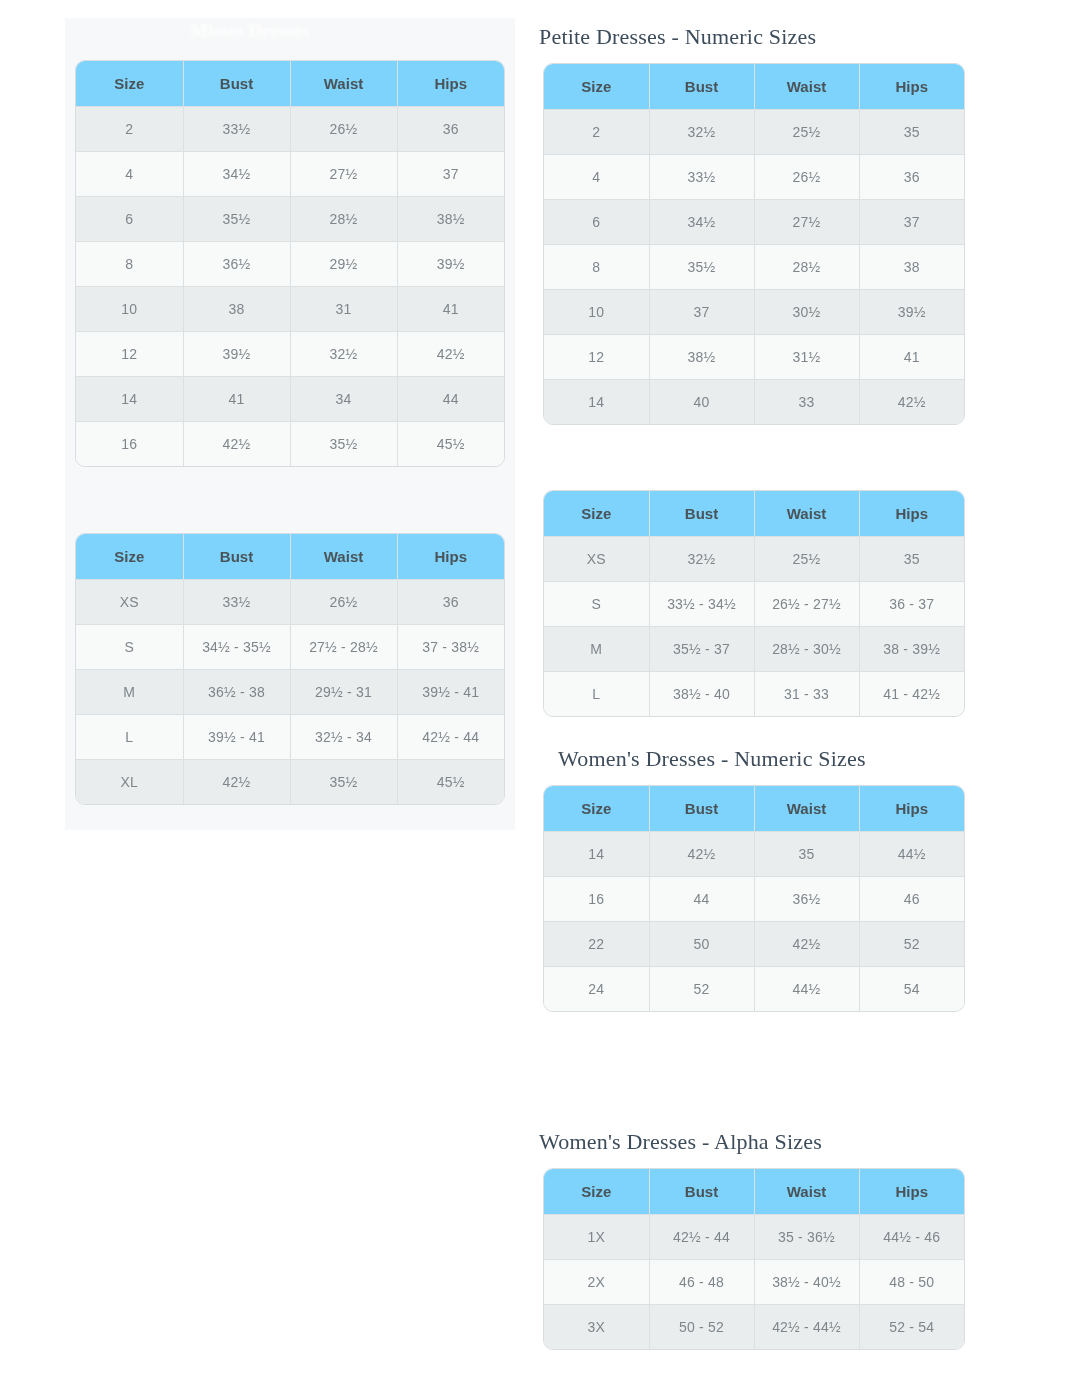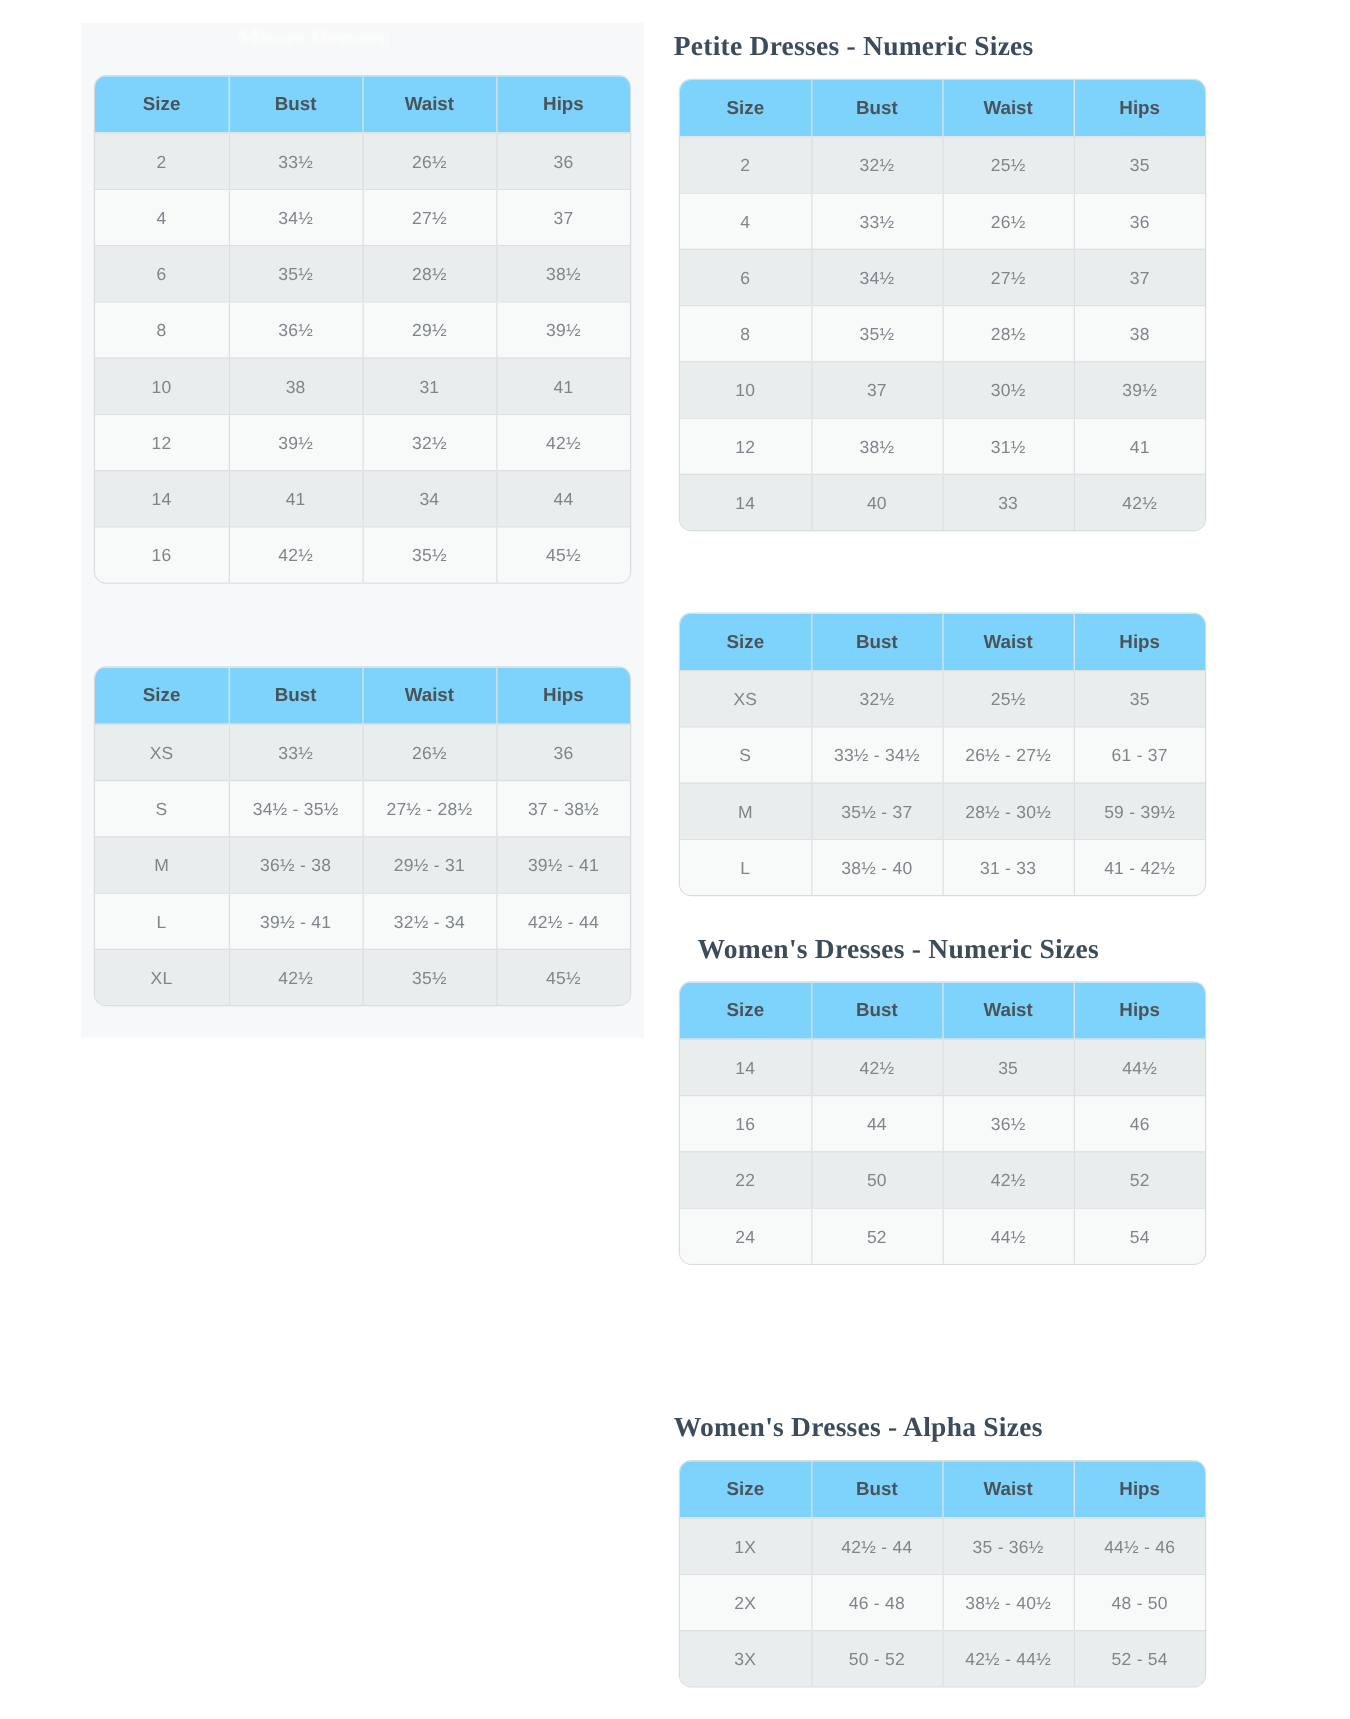--- a/index.html
+++ b/index.html
@@ -26,21 +26,21 @@
     font-weight: bold;
     font-size: 19px;
     color: #fefefe;
     filter: blur(1.6px);
     white-space: nowrap;
     user-select: none;
   }
   .chart-title {
     position: absolute;
     font-family: "Liberation Serif", serif;
-    font-weight: bold;
+    font-weight: normal;
     font-size: 22px;
     color: #3d4c5b;
     letter-spacing: 0.2px;
     white-space: nowrap;
   }
   .title-r1 { left: 539px; top: 24px; }
   .title-r2 { left: 539px; top: 451px; }
   .title-r3 { left: 545px; top: 746px; margin-left: 13px; }
   .title-r4 { left: 539px; top: 1129px; }
   .card {
@@ -271,27 +271,27 @@
           <tr class="stripe">
             <td>XS</td>
             <td>32½</td>
             <td>25½</td>
             <td>35</td>
           </tr>
           <tr>
             <td>S</td>
             <td>33½ - 34½</td>
             <td>26½ - 27½</td>
-            <td>61 - 37</td>
+            <td>36 - 37</td>
           </tr>
           <tr class="stripe">
             <td>M</td>
             <td>35½ - 37</td>
             <td>28½ - 30½</td>
-            <td>59 - 39½</td>
+            <td>38 - 39½</td>
           </tr>
           <tr>
             <td>L</td>
             <td>38½ - 40</td>
             <td>31 - 33</td>
             <td>41 - 42½</td>
           </tr>
         </tbody>
       </table>
   </div>

